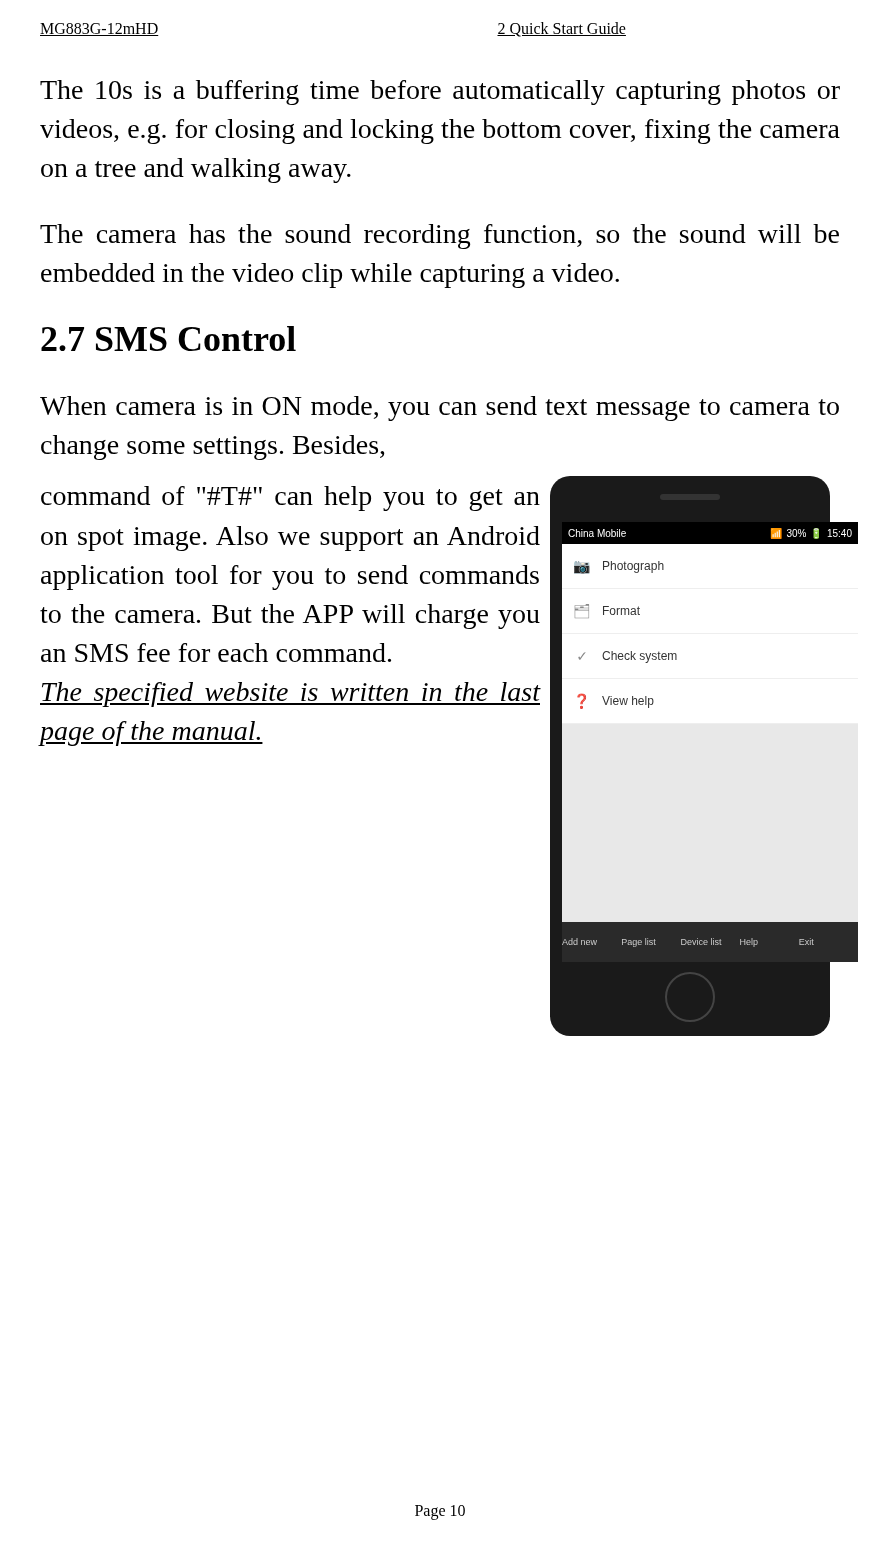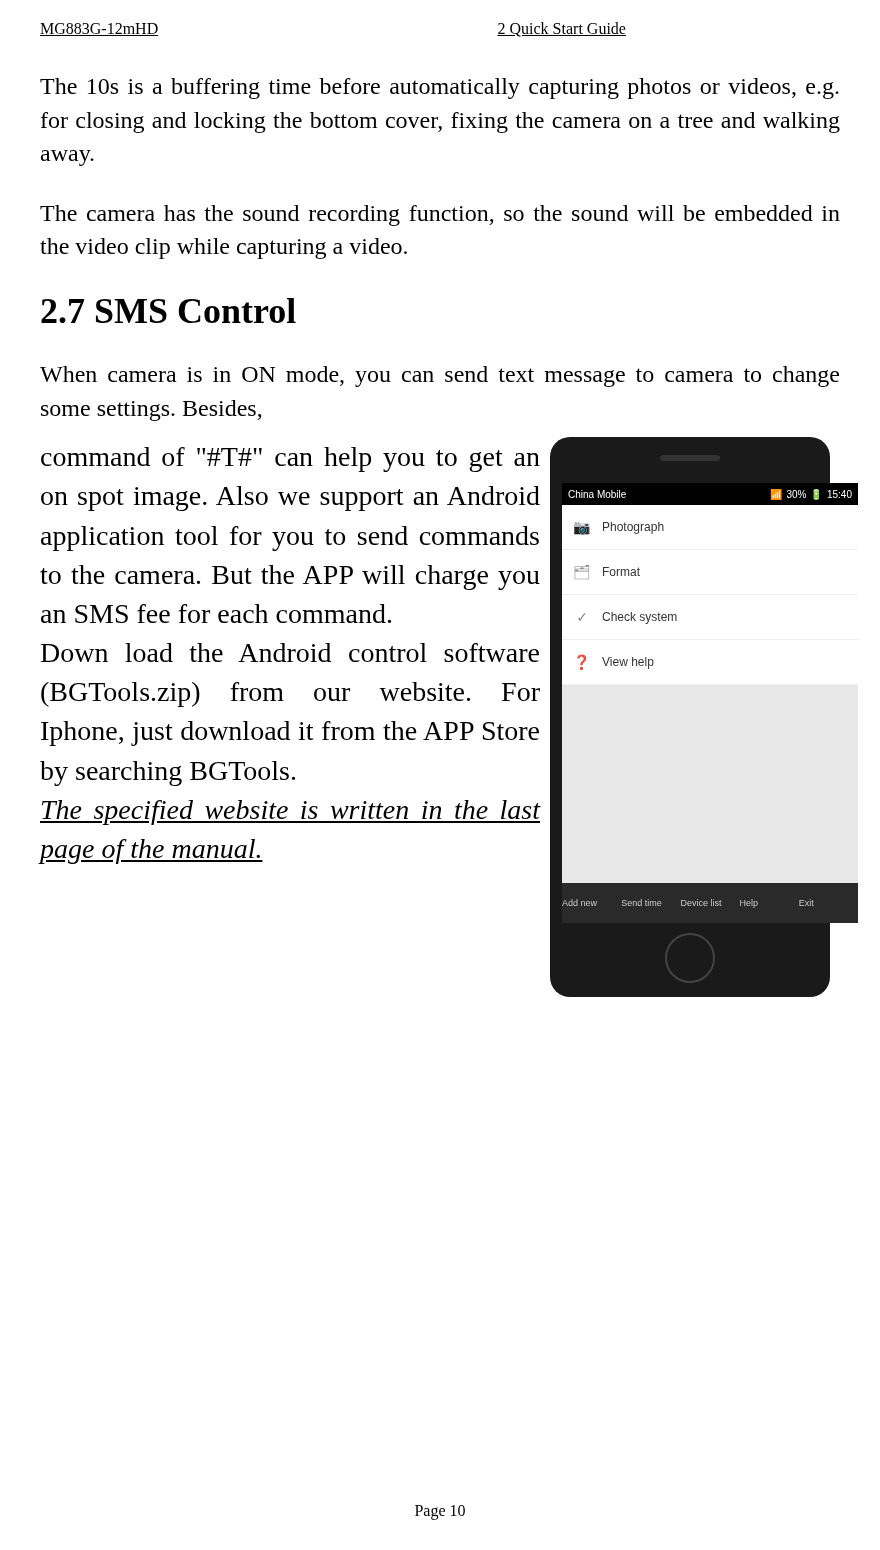--- a/index.html
+++ b/index.html
@@ -17,21 +17,21 @@
       justify-content: space-between;
       font-size: 16px;
       text-decoration: underline;
       margin-bottom: 30px;
       padding-bottom: 2px;
       gap: 35px;
     }
     .header-left { flex: 1; }
     .header-right { flex: 1; text-align: left; padding-left: 80px; }
     .body-text {
-      font-size: 24px;
+      font-size: 28px;
       line-height: 1.4;
       text-align: justify;
       margin-bottom: 26px;
     }
     .section-title {
       font-size: 36px;
       font-weight: bold;
       margin-bottom: 26px;
     }
     .content-row {
@@ -167,21 +167,20 @@
 <p class="body-text">The 10s is a buffering time before automatically capturing photos or videos, e.g. for closing and locking the bottom cover, fixing the camera on a tree and walking away.</p>
 <p class="body-text">The camera has the sound recording function, so the sound will be embedded in the video clip while capturing a video.</p>
 
 <h2 class="section-title">2.7 SMS Control</h2>
 
 <p class="body-text" style="margin-bottom:12px;">When camera is in ON mode, you can send text message to camera to change some settings. Besides,</p>
 
 <div class="content-row">
   <div class="text-col">
     <p style="margin-bottom:0;">command of "#T#" can help you to get an on spot image. Also we support an Android application tool for you to send commands to the camera. But the APP will charge you an SMS fee for each command.</p>
-    <p style="margin-bottom:0;">Down load the Android control software (BGTools.zip) from our website. For Iphone, just download it from the APP Store by searching BGTools.</p>
     <p class="italic-underline">The specified website is written in the last page of the manual.</p>
   </div>
   <div class="phone-col">
     <div class="phone">
       <div class="phone-speaker"></div>
       <div class="phone-screen">
         <div class="status-bar">
           <span>China Mobile</span>
           <div class="status-right">
             <span>📶</span>
@@ -203,21 +202,21 @@
             <span class="menu-icon">✓</span>
             <span>Check system</span>
           </div>
           <div class="menu-item">
             <span class="menu-icon">❓</span>
             <span>View help</span>
           </div>
         </div>
         <div class="bottom-bar">
           <div class="bb-item">Add new</div>
-          <div class="bb-item">Send time</div>
+          <div class="bb-item">Page list</div>
           <div class="bb-item">Device list</div>
           <div class="bb-item">Help</div>
           <div class="bb-item">Exit</div>
         </div>
       </div>
       <div class="phone-home"></div>
     </div>
   </div>
 </div>
 

